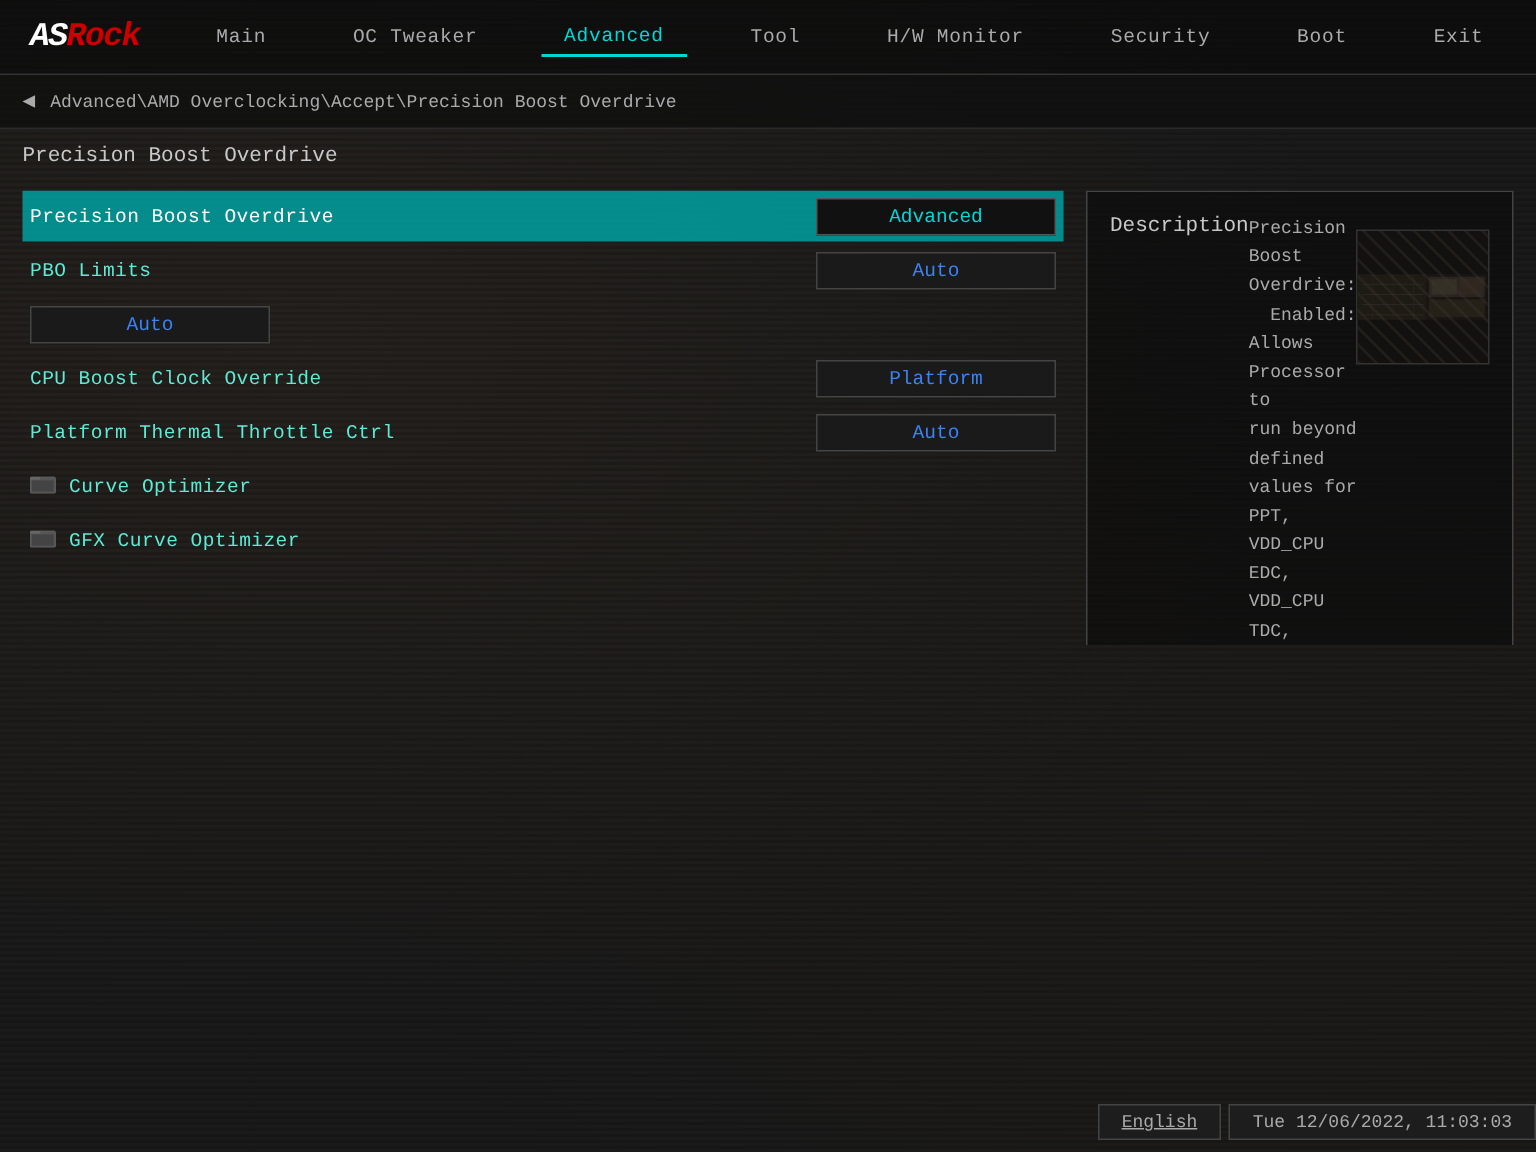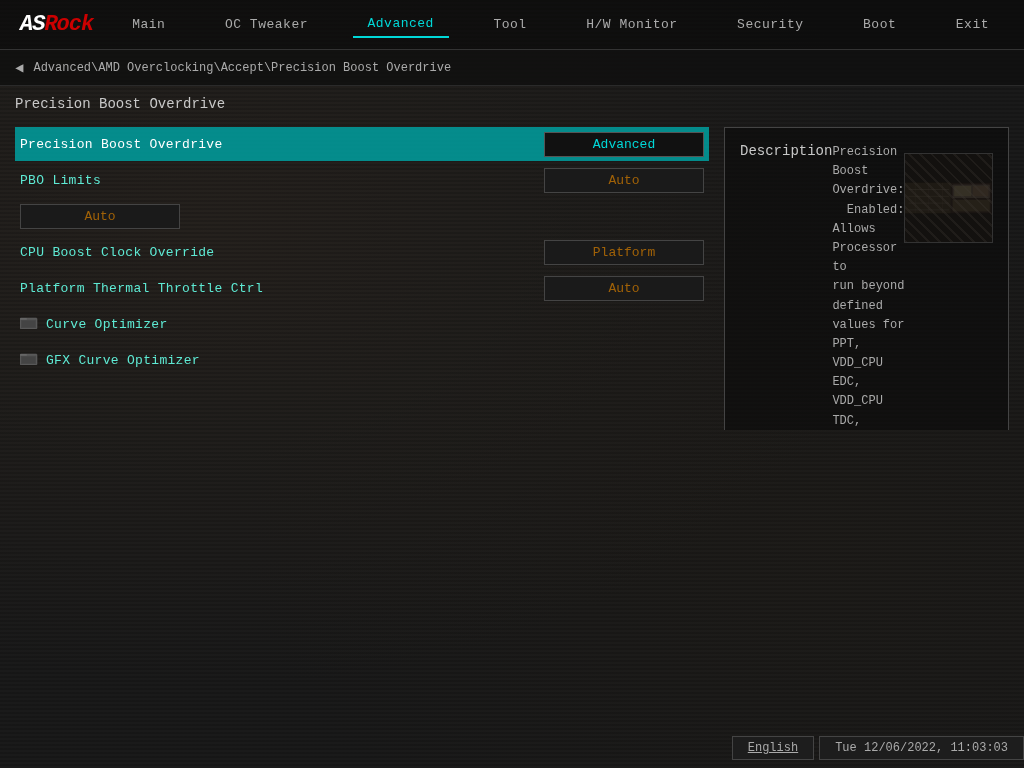--- a/index.html
+++ b/index.html
@@ -51,21 +51,21 @@
       background: rgba(10,10,10,0.7);
       border-bottom: 1px solid #333;
       height: 50px;
     }
 
     .logo {
       color: #ffffff;
       font-size: 22px;
       font-weight: bold;
       font-style: italic;
-      margin-right: 24px;
+      margin-right: 36px;
       letter-spacing: -1px;
     }
 
     .logo span {
       color: #ff0000;
     }
 
     
     .nav {
       display: flex;
@@ -155,21 +155,21 @@
       letter-spacing: 0.3px;
     }
 
     .setting-row.highlighted .setting-label {
       color: #ffffff;
     }
 
     .setting-value {
       background: #1a1a1a;
       border: 1px solid #444;
-      color: #a16207;
+      color: #3b82f6;
       font-size: 13px;
       font-family: 'Courier New', Courier, monospace;
       padding: 4px 20px;
       min-width: 160px;
       text-align: center;
     }
 
     .setting-row.highlighted .setting-value {
       background: #111;
       border-color: #555;

